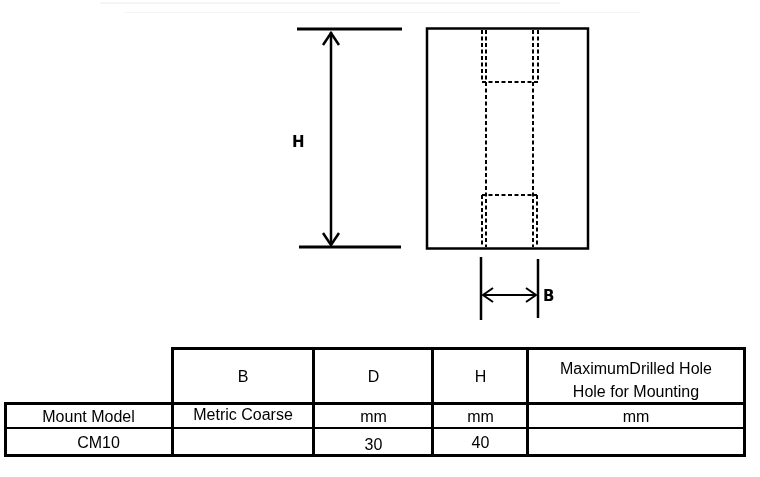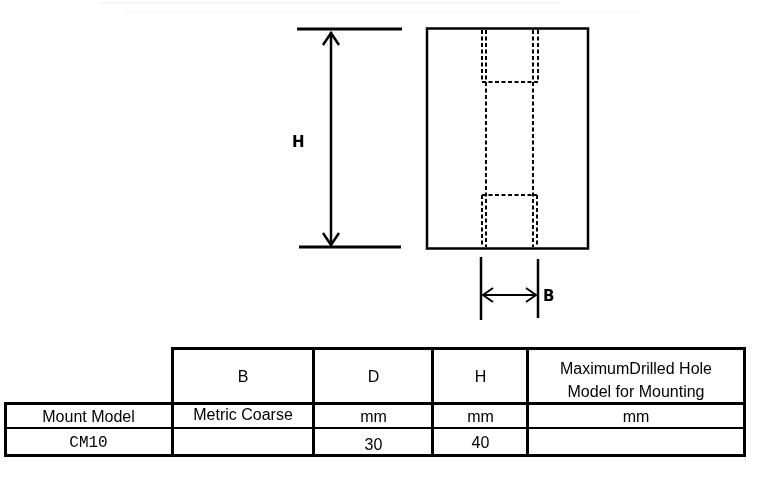--- a/index.html
+++ b/index.html
@@ -60,40 +60,40 @@
     <span>B</span>
   </div>
   <div class="cell" style="left:315px;top:350px;width:117px;height:53px;">
     <span>D</span>
   </div>
   <div class="cell" style="left:434px;top:350px;width:93px;height:53px;">
     <span>H</span>
   </div>
   <div class="cell" style="left:529px;top:350px;width:214px;height:53px;flex-direction:column;line-height:23px;justify-content:flex-end;">
     <span>MaximumDrilled Hole</span>
-    <span>Model for Mounting</span>
+    <span>Hole for Mounting</span>
   </div>
 
   <div class="cell" style="left:6px;top:405px;width:165px;height:23px;">
     <span>Mount Model</span>
   </div>
   <div class="cell" style="left:173px;top:405px;width:140px;height:20px;">
     <span>Metric Coarse</span>
   </div>
   <div class="cell" style="left:315px;top:405px;width:117px;height:23px;">
     <span>mm</span>
   </div>
   <div class="cell" style="left:434px;top:405px;width:93px;height:23px;">
     <span>mm</span>
   </div>
   <div class="cell" style="left:529px;top:405px;width:214px;height:23px;">
     <span>mm</span>
   </div>
 
-  <div class="cell" style="left:6px;top:430px;width:165px;height:25px;font-family:Liberation Mono, monospace;">
+  <div class="cell" style="left:16px;top:430px;width:165px;height:25px;">
     <span>CM10</span>
   </div>
   <div class="cell" style="left:315px;top:430px;width:117px;height:25px;align-items:flex-end;">
     <span>30</span>
   </div>
   <div class="cell" style="left:434px;top:430px;width:93px;height:25px;text-align:center;">
     <span>40</span>
   </div>
 
   <div class="hline" style="left:171px;top:347px;width:575px;height:3px;"></div>

